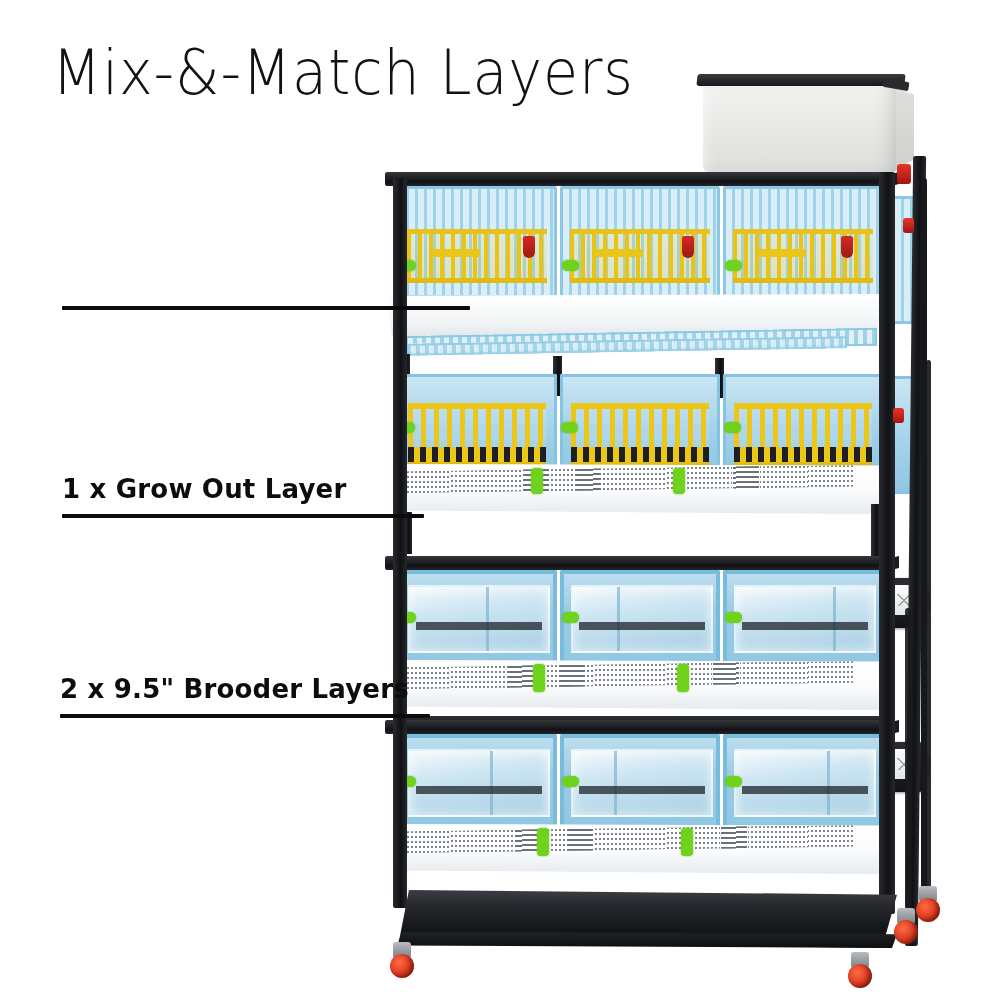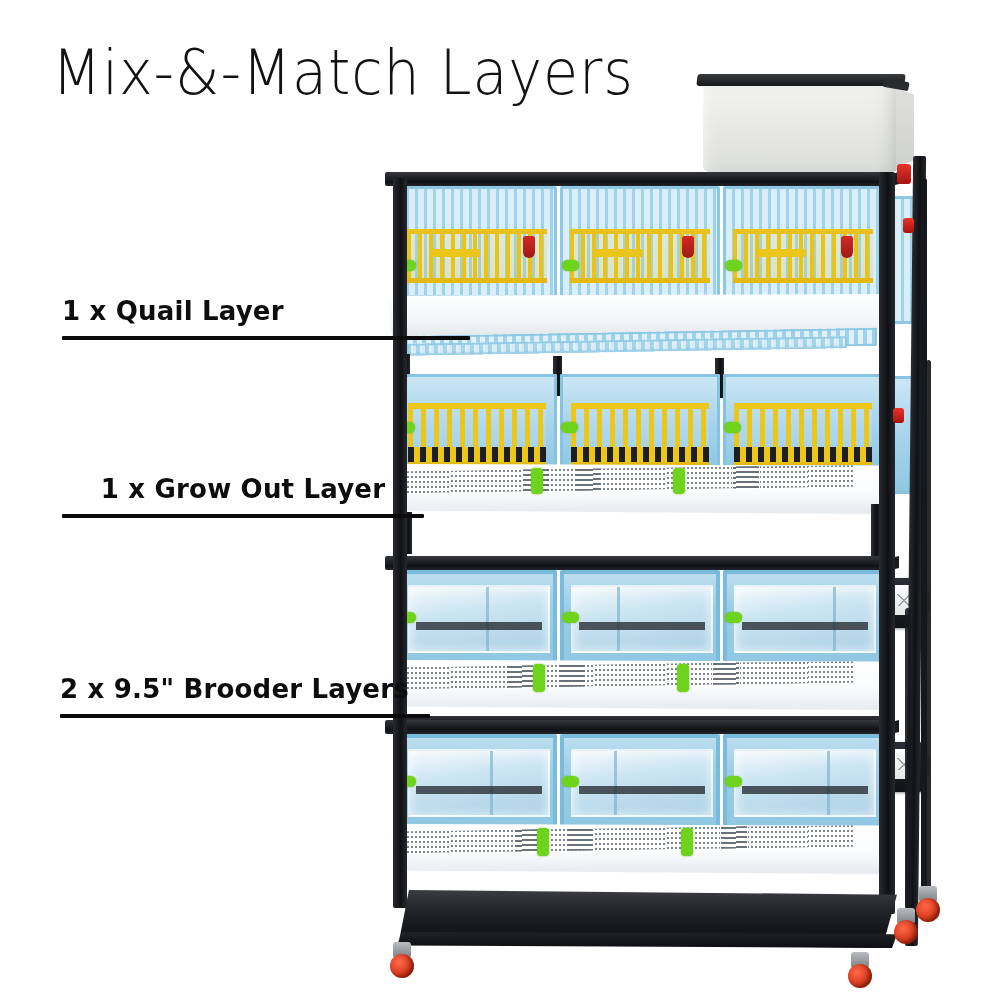--- a/index.html
+++ b/index.html
@@ -35,21 +35,21 @@
     color:#0d0d0d;
     white-space:nowrap;
     letter-spacing:.2px;
   }
   .annot .rule{
     margin-top:10px;
     height:4px;background:#0b0b0b;border-radius:1px;
   }
   #annot-quail{left:62px;top:296px;}
   #annot-quail .rule{width:408px;}
-  #annot-grow{left:62px;top:474px;text-align:center;}
+  #annot-grow{left:62px;top:474px;}
   #annot-grow .rule{width:362px;}
   #annot-brooder{left:60px;top:674px;}
   #annot-brooder .rule{width:370px;}
 
   
   .rack{position:absolute;left:385px;top:60px;width:580px;height:930px;}
 
   
   .post{position:absolute;background:linear-gradient(90deg,#2a2b30,#101114 55%,#27282d);border-radius:2px;}
 
@@ -420,21 +420,20 @@
       <div class="yoke"></div>
       <div class="wheel"></div>
     </div>
     <div class="caster" style="left:530px;top:826px;">
       <div class="yoke"></div>
       <div class="wheel"></div>
     </div>
   </div>
 
   <div class="annot" id="annot-quail">
-    <div class="lbl">1 x Quail Layer</div>
     <div class="rule"></div>
   </div>
 
   <div class="annot" id="annot-grow">
     <div class="lbl">1 x Grow Out Layer</div>
     <div class="rule"></div>
   </div>
 
   <div class="annot" id="annot-brooder">
     <div class="lbl">2 x 9.5" Brooder Layers</div>

